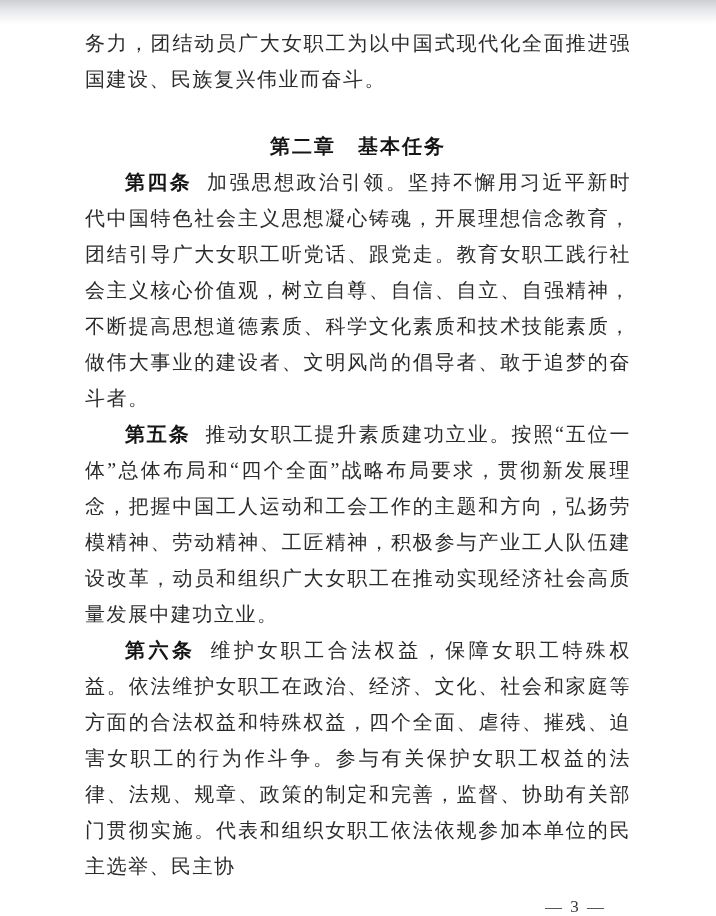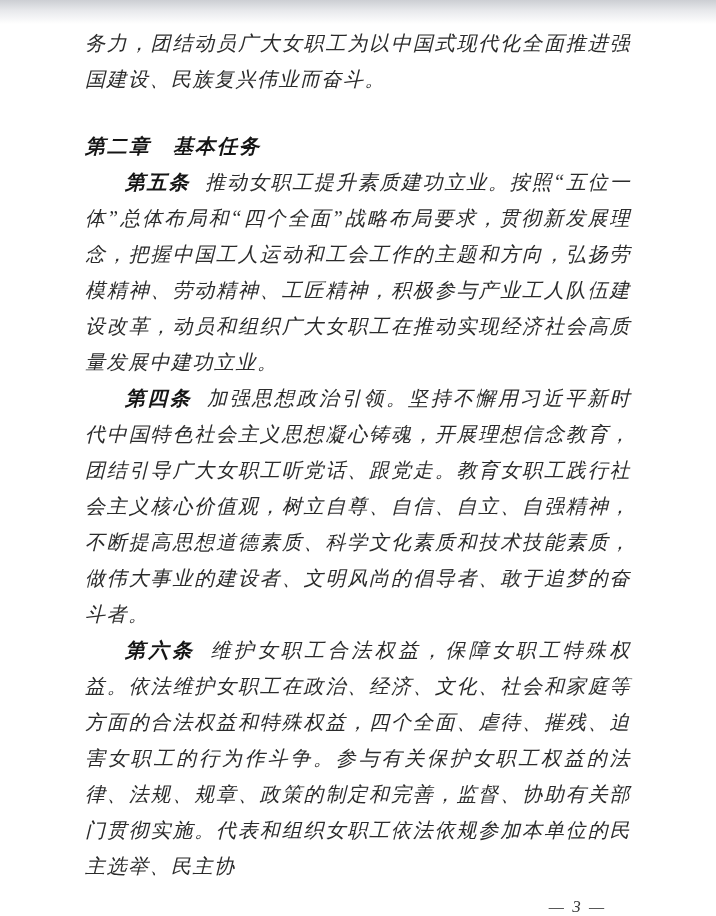--- a/index.html
+++ b/index.html
@@ -11,21 +11,20 @@
     width: 716px;
     height: 916px;
     overflow: hidden;
     font-family: "Liberation Serif", "DejaVu Serif", serif;
   }
   .page {
     position: relative;
     width: 716px;
     height: 916px;
     background: #ffffff;
-    font-style: italic;
   }
   
   .scan-shadow-top {
     position: absolute;
     top: 0; left: 0;
     width: 100%;
     height: 24px;
     background: linear-gradient(to bottom, #ccced3 0%, #e8e9ec 45%, #ffffff 100%);
   }
   .content {
@@ -45,20 +44,21 @@
     text-justify: inter-character;
   }
   p.article {
     text-indent: 2em;
   }
   .chapter {
     margin: 31px 0 0 0;
     font-size: 20px;
     font-weight: bold;
     color: #151515;
+    text-align: center;
     letter-spacing: 2px;
     line-height: 36px;
   }
   .article-label {
     font-weight: bold;
     color: #151515;
     margin-right: 0.75em;
   }
   .page-number {
     margin-top: 8px;
@@ -76,22 +76,22 @@
 <div class="page">
 
   <div class="scan-shadow-top"></div>
 
   <main class="content">
 
     <p class="para">务力，团结动员广大女职工为以中国式现代化全面推进强国建设、民族复兴伟业而奋斗。</p>
 
     <h2 class="chapter">第二章　基本任务</h2>
 
+    <p class="para article"><span class="article-label">第四条</span><span>加强思想政治引领。坚持不懈用习近平新时代中国特色社会主义思想凝心铸魂，开展理想信念教育，团结引导广大女职工听党话、跟党走。教育女职工践行社会主义核心价值观，树立自尊、自信、自立、自强精神，不断提高思想道德素质、科学文化素质和技术技能素质，做伟大事业的建设者、文明风尚的倡导者、敢于追梦的奋斗者。</span></p>
+
     <p class="para article"><span class="article-label">第五条</span><span>推动女职工提升素质建功立业。按照“五位一体”总体布局和“四个全面”战略布局要求，贯彻新发展理念，把握中国工人运动和工会工作的主题和方向，弘扬劳模精神、劳动精神、工匠精神，积极参与产业工人队伍建设改革，动员和组织广大女职工在推动实现经济社会高质量发展中建功立业。</span></p>
-
-    <p class="para article"><span class="article-label">第四条</span><span>加强思想政治引领。坚持不懈用习近平新时代中国特色社会主义思想凝心铸魂，开展理想信念教育，团结引导广大女职工听党话、跟党走。教育女职工践行社会主义核心价值观，树立自尊、自信、自立、自强精神，不断提高思想道德素质、科学文化素质和技术技能素质，做伟大事业的建设者、文明风尚的倡导者、敢于追梦的奋斗者。</span></p>
 
     <p class="para article"><span class="article-label">第六条</span><span>维护女职工合法权益，保障女职工特殊权益。依法维护女职工在政治、经济、文化、社会和家庭等方面的合法权益和特殊权益，四个全面、虐待、摧残、迫害女职工的行为作斗争。参与有关保护女职工权益的法律、法规、规章、政策的制定和完善，监督、协助有关部门贯彻实施。代表和组织女职工依法依规参加本单位的民主选举、民主协</span></p>
 
     <div class="page-number">— 3 —</div>
 
   </main>
 </div>
 
 </body></html>

